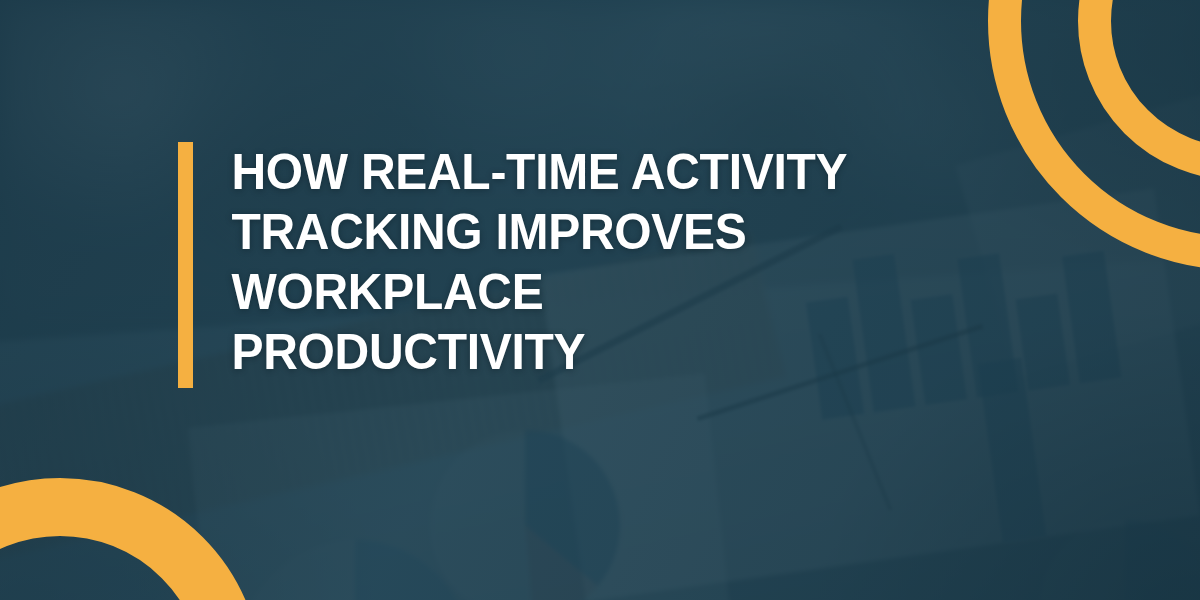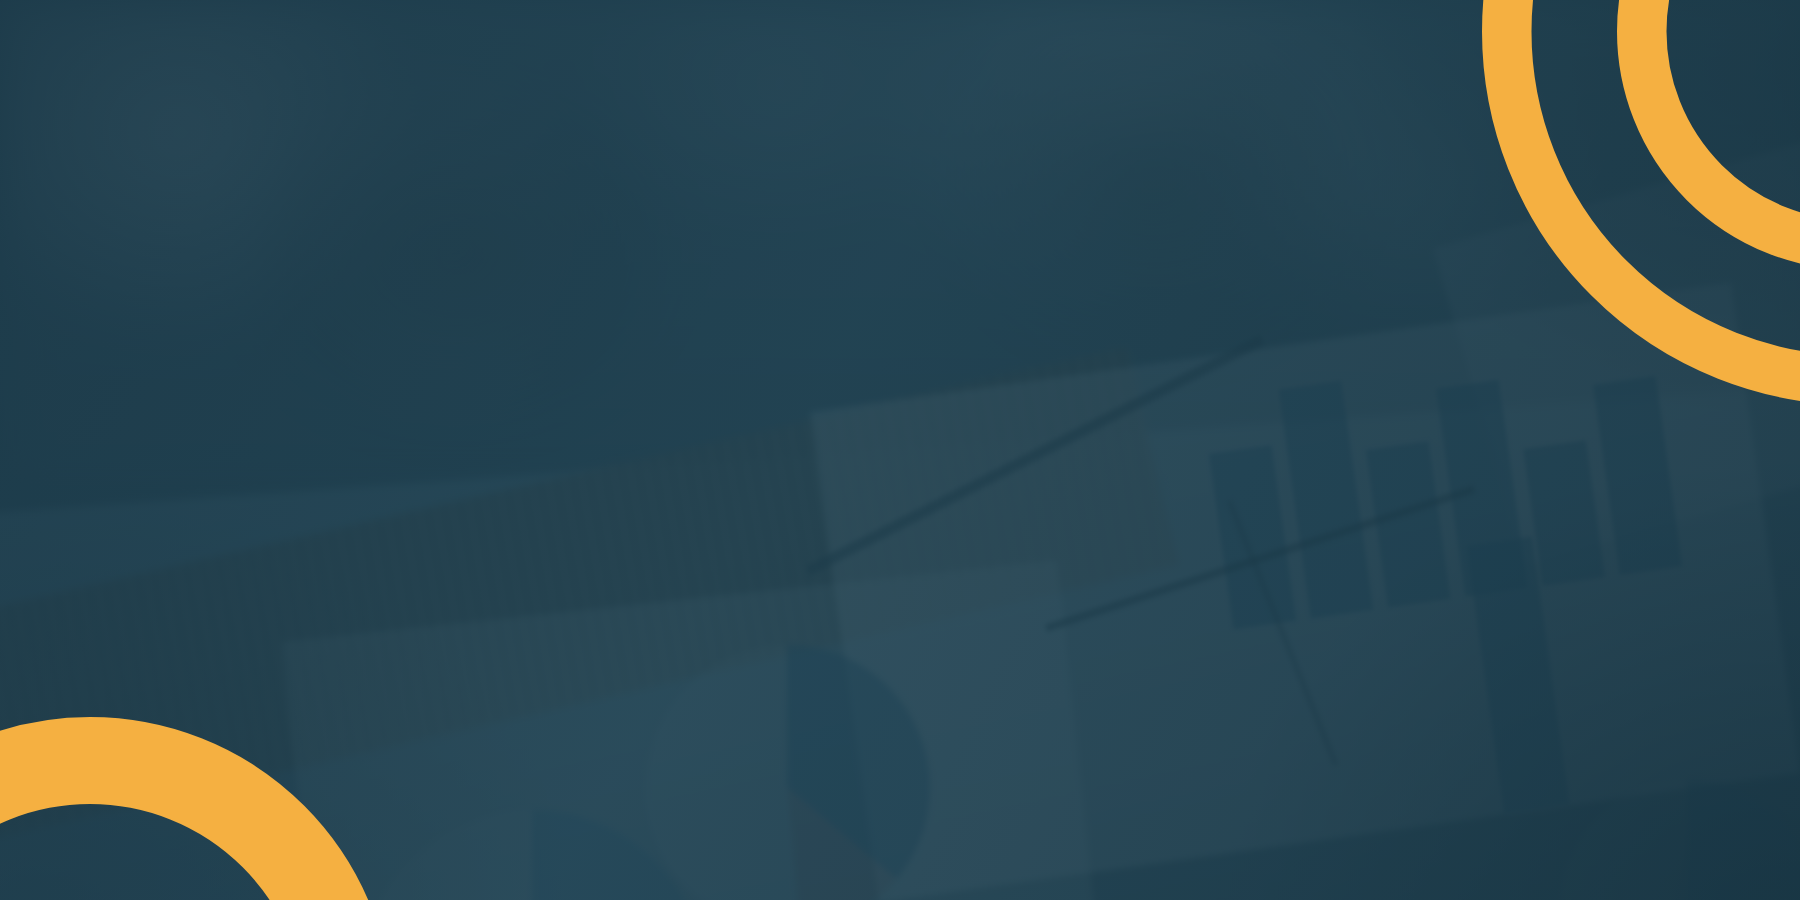--- a/index.html
+++ b/index.html
@@ -239,14 +239,21 @@
     <div class="tint"></div>
     <div class="tint2"></div>
   </div>
 
   <div class="rings">
     <div class="ring ring-tr-outer" style="border-color: rgb(245, 176, 65);"></div>
     <div class="ring ring-tr-inner" style="border-color: rgb(245, 176, 65);"></div>
     <div class="ring ring-bl" style="border-color: rgb(245, 176, 65);"></div>
   </div>
 
+  <div class="headline-block">
+    <div class="accent-bar" style="background-color: rgb(245, 176, 65);"></div>
+    <h1 class="headline" style="color: rgb(255, 255, 255);">HOW REAL-TIME ACTIVITY
+TRACKING IMPROVES
+WORKPLACE
+PRODUCTIVITY</h1>
+  </div>
 
 </div>
 
 </body></html>

